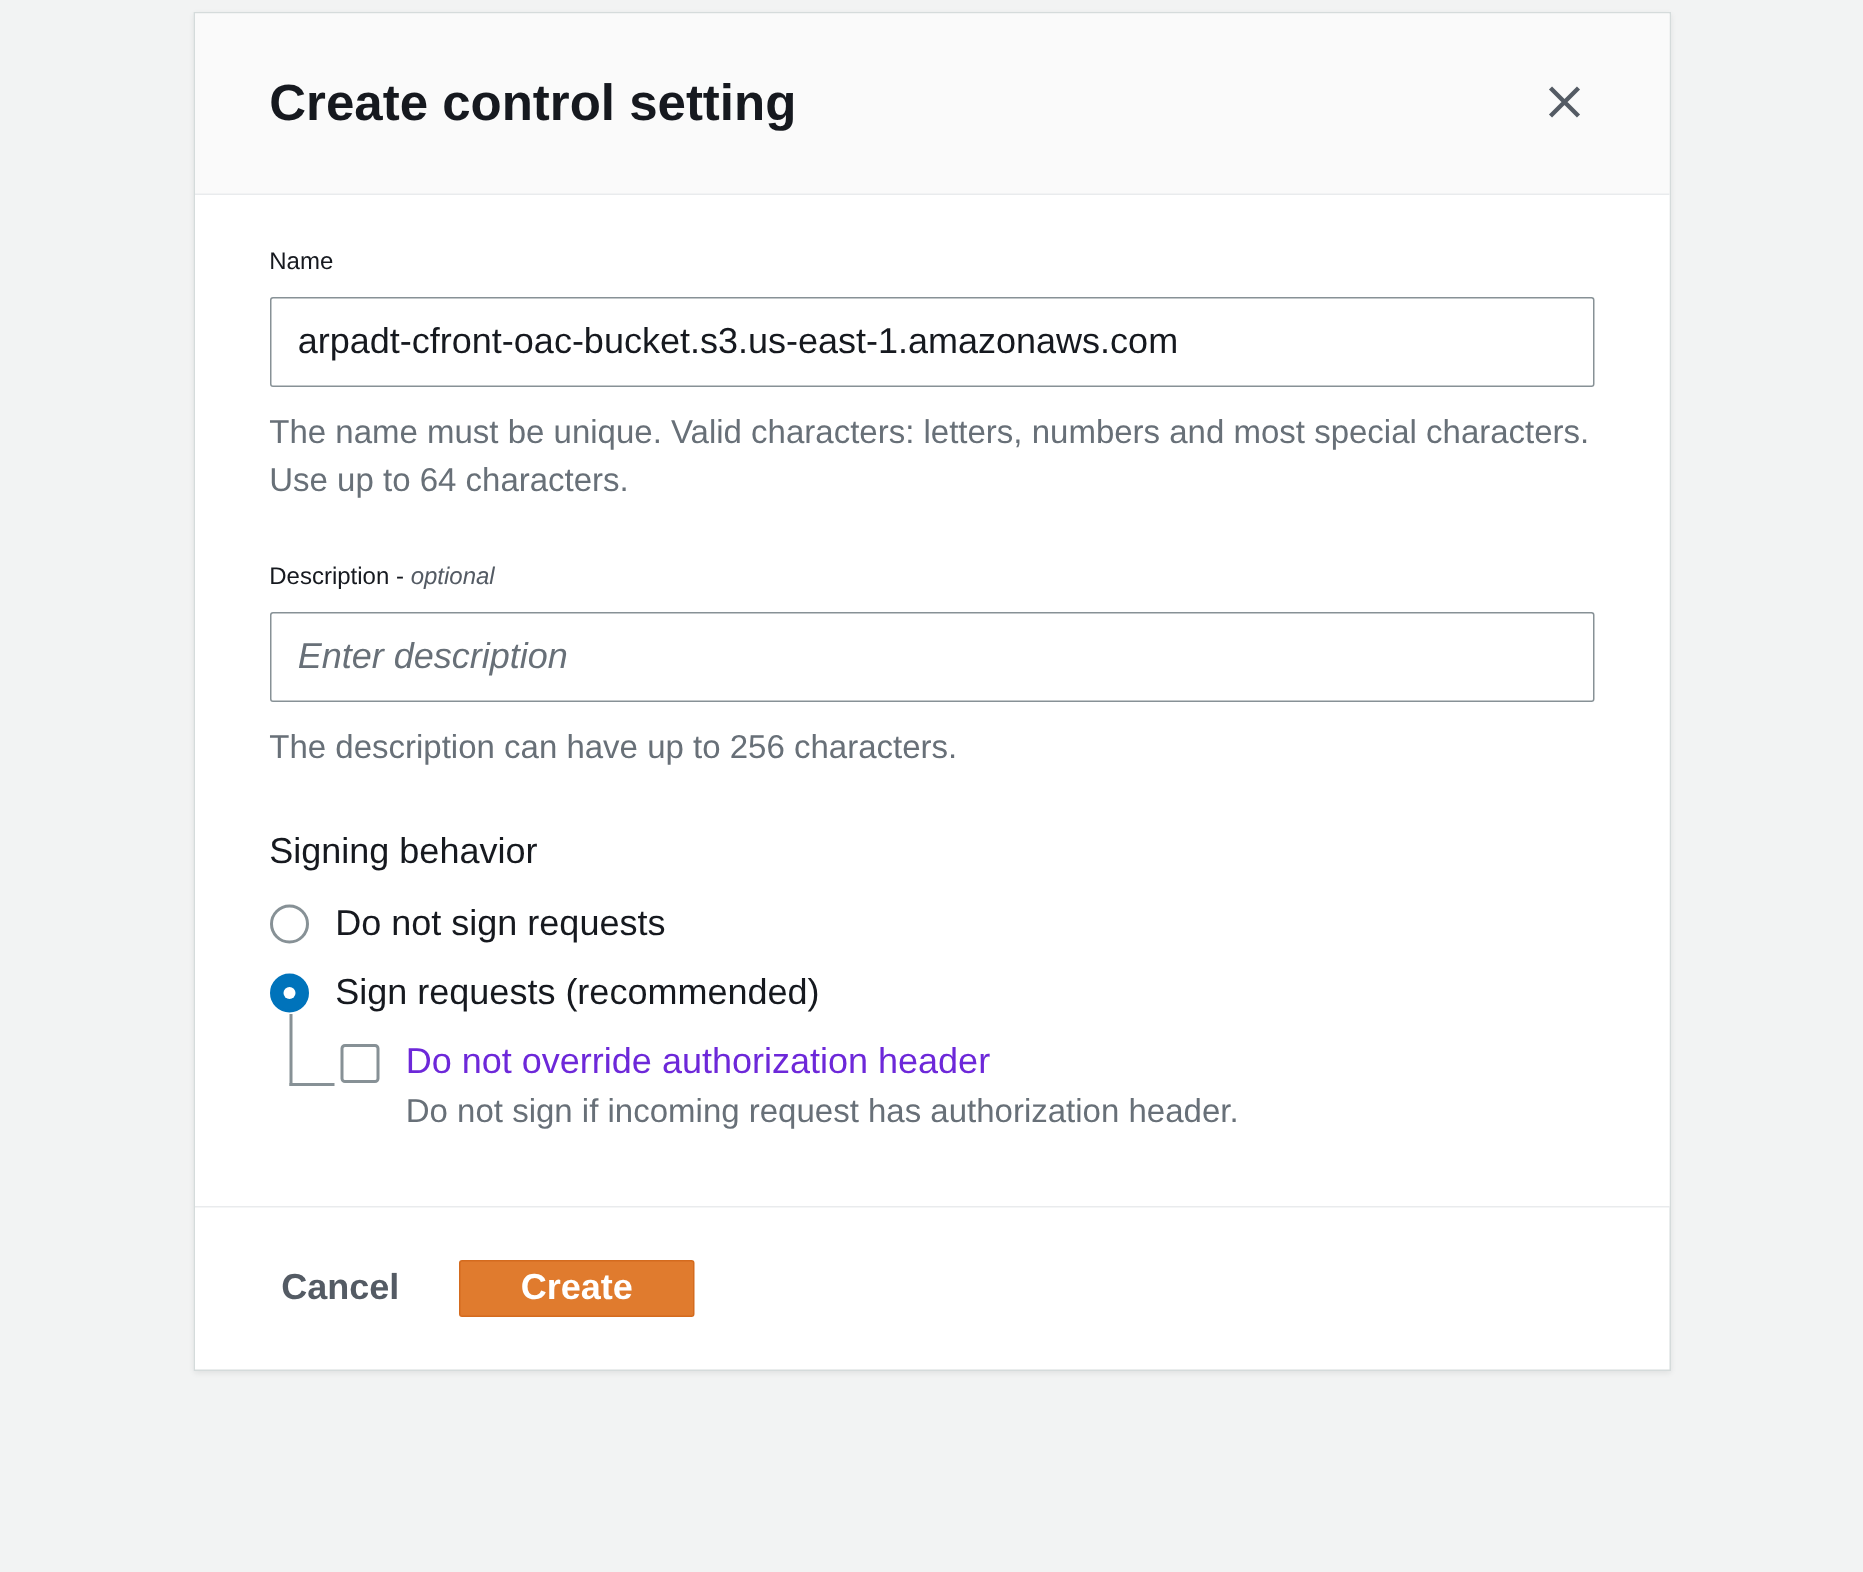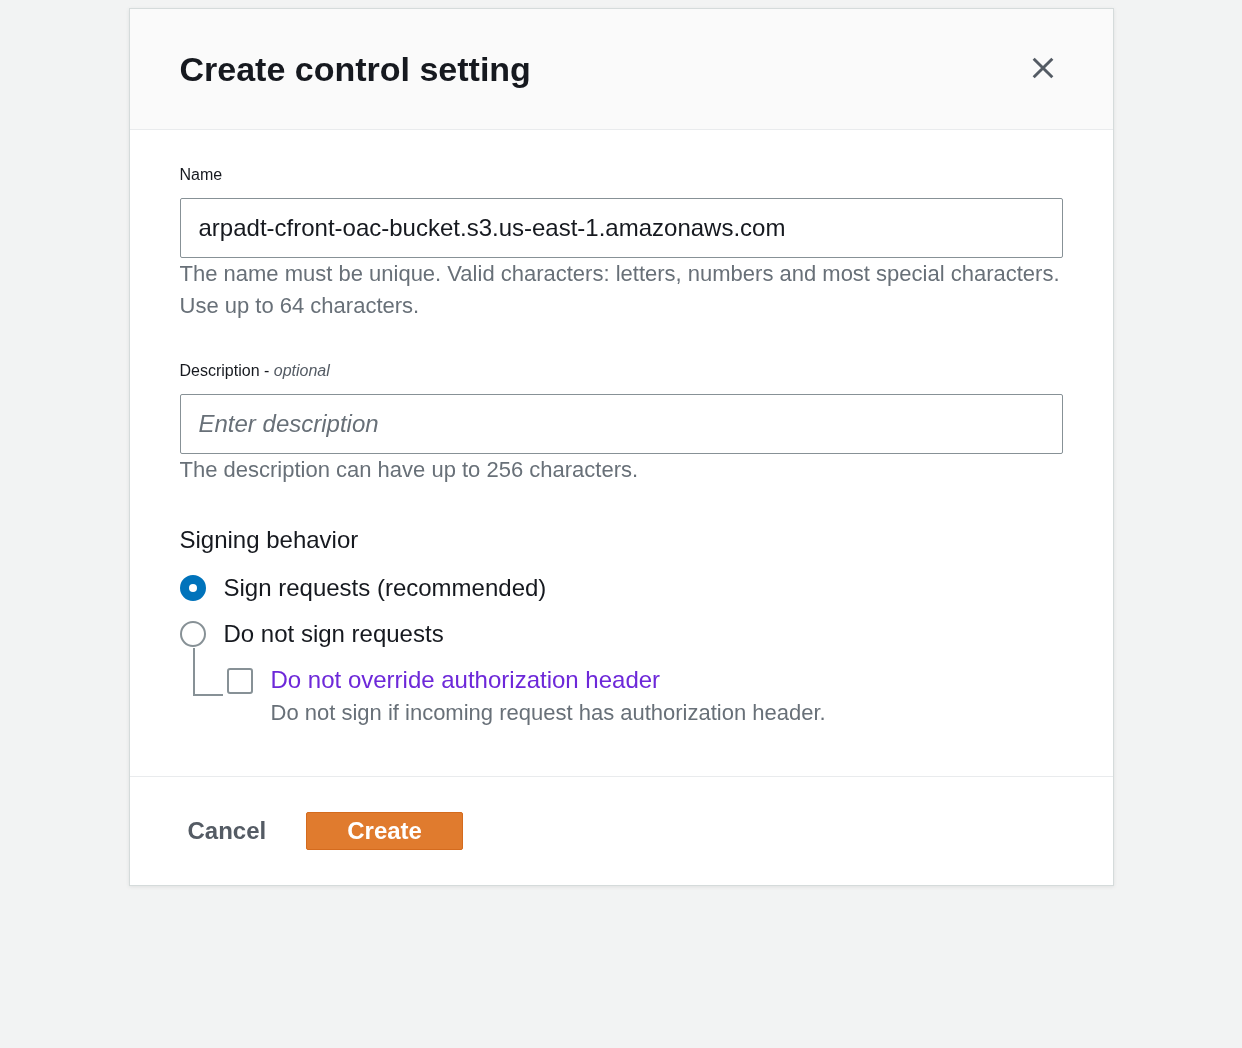--- a/index.html
+++ b/index.html
@@ -65,20 +65,21 @@
       font-size: 24px;
       border: 1px solid #879196;
       border-radius: 2px;
       color: #16191f;
       background: #ffffff;
     }
     .text-input::placeholder { color: #687078; font-style: italic; }
     .help-text {
       font-size: 22px;
       color: #687078;
+      margin-top: 14px;
       line-height: 1.45;
     }
     .section-label {
       font-size: 24px;
       color: #16191f;
       font-weight: 400;
       margin-bottom: 20px;
       display: block;
     }
     .radio-row {
@@ -197,27 +198,27 @@
         <span>Description - </span><span class="optional-tag">optional</span>
       </label>
       <input type="text" class="text-input" placeholder="Enter description" style="">
       <p class="help-text">The description can have up to 256 characters.</p>
     </div>
 
     <div class="form-group">
       <label class="section-label">Signing behavior</label>
 
       <div class="radio-row">
+        <span class="radio-circle"></span>
+        <span class="radio-label">Do not sign requests</span>
+      </div>
+
+      <div class="radio-row">
         <span class="radio-circle selected"></span>
         <span class="radio-label">Sign requests (recommended)</span>
-      </div>
-
-      <div class="radio-row">
-        <span class="radio-circle"></span>
-        <span class="radio-label">Do not sign requests</span>
       </div>
 
       <div class="nested-block">
         <div class="nested-connector"></div>
         <div class="checkbox-row">
           <span class="checkbox-box"></span>
           <div class="checkbox-content">
             <span class="checkbox-label">Do not override authorization header</span>
             <span class="checkbox-help">Do not sign if incoming request has authorization header.</span>
           </div>

